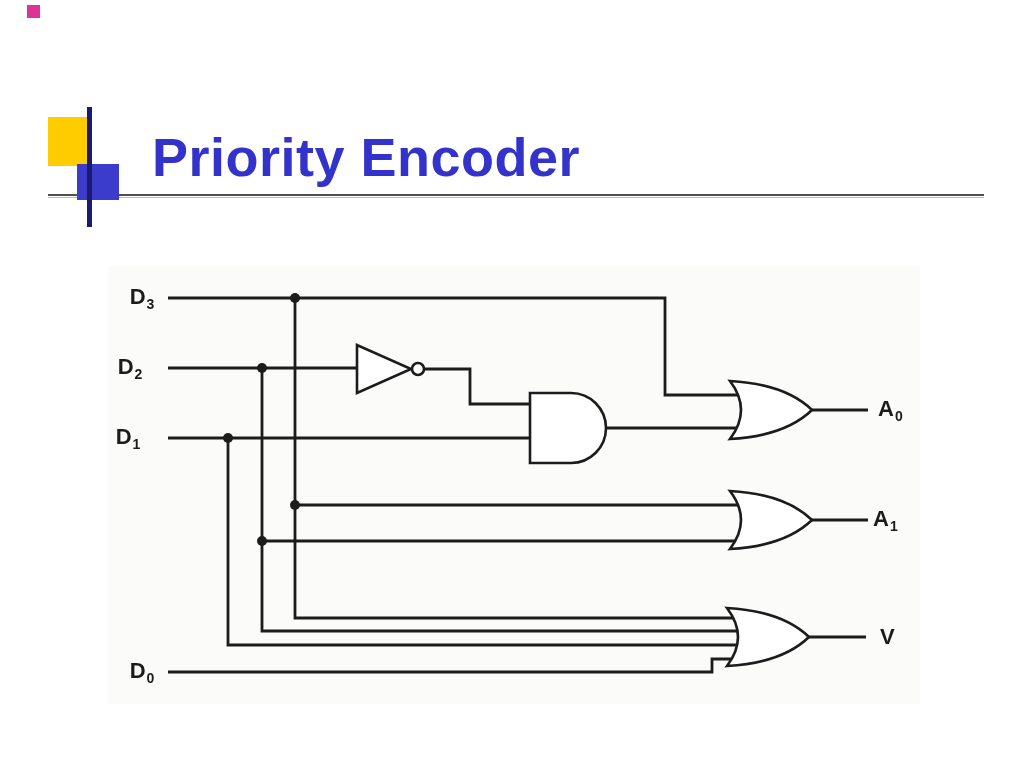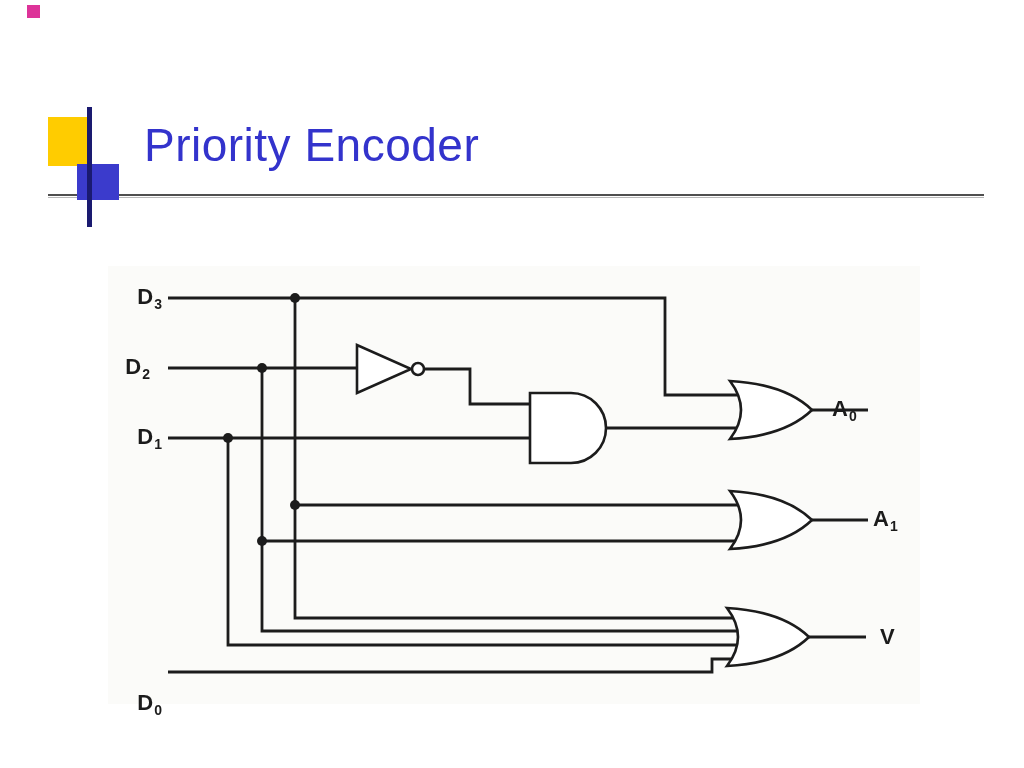--- a/index.html
+++ b/index.html
@@ -8,35 +8,35 @@
 
   
   .sq{position:absolute;}
   .pink{left:27px;top:5px;width:13px;height:13px;background:var(--accent-pink,#dd3399);z-index:2;}
   .yellow{left:48px;top:117px;width:41px;height:49px;background:var(--accent-yellow,#ffcc00);z-index:2;}
   .blue{left:77px;top:164px;width:42px;height:36px;background:var(--accent-blue,#3b3bcc);z-index:2;}
   .vbar{position:absolute;left:87px;top:107px;width:5px;height:120px;background:var(--accent-navy,#1a1a70);z-index:3;}
   .rule{position:absolute;left:48px;top:194px;width:936px;height:2px;background:var(--rule-gray,#4f4f4f);z-index:1;}
   .rule2{position:absolute;left:48px;top:197px;width:936px;height:1px;background:#b8b8b8;z-index:1;}
 
-  .title{position:absolute;left:144px;top:118px;margin:0;font-size:46px;font-weight:400;
+  .title{position:absolute;left:144px;top:118px;margin:8px;font-size:54px;font-weight:700;
          color:var(--title,#3333cc);letter-spacing:.5px;font-family:"Liberation Sans",sans-serif;}
 
   
   .diagram{position:absolute;left:108px;top:266px;width:812px;height:438px;background:#fbfbf9;z-index:0;}
   .circuit-svg{position:absolute;left:0;top:0;width:1024px;height:768px;z-index:4;}
   .wire{fill:none;stroke:var(--wire,#1c1c1c);stroke-width:2.8;}
   .gate{fill:#ffffff;stroke:var(--wire,#1c1c1c);stroke-width:2.6;}
   .dot{fill:var(--wire,#1c1c1c);stroke:none;}
 
   
   .sig{position:absolute;z-index:5;font-size:22px;font-weight:600;color:#1b1b1b;line-height:26px;
        font-family:"Liberation Sans",sans-serif;}
   .sig .sub{font-size:14px;position:relative;top:5px;margin-left:1px;}
-  .sig.in{width:40px;text-align:right;}
+  .sig.in{width:40px;text-align:center;}
 </style>
 </head>
 <body>
 
 <div class="slide">
 
   <div class="sq pink"></div>
   <div class="rule"></div>
   <div class="rule2"></div>
   <div class="sq yellow"></div>
@@ -77,28 +77,28 @@
     <path class="gate" d="M730,491 Q785,494 812,520 Q785,546 730,549 Q752,520 730,491 Z"></path>
     <path class="gate" d="M727,608 Q782,611 809,637 Q782,663 727,666 Q749,637 727,608 Z"></path>
   </svg>
 
   <div class="sig in" style="left:122px;top:284px;">
     <span>D</span><span class="sub">3</span>
   </div>
   <div class="sig in" style="left:110px;top:354px;">
     <span>D</span><span class="sub">2</span>
   </div>
-  <div class="sig in" style="left:122px;top:424px;">
+  <div class="sig in" style="left:108px;top:424px;">
     <span>D</span><span class="sub">1</span>
   </div>
-  <div class="sig in" style="left:122px;top:658px;margin-top:32px;">
+  <div class="sig in" style="left:122px;top:658px;">
     <span>D</span><span class="sub">0</span>
   </div>
 
-  <div class="sig" style="left:832px;top:396px;">
+  <div class="sig" style="left:878px;top:396px;">
     <span>A</span><span class="sub">0</span>
   </div>
   <div class="sig" style="left:873px;top:506px;">
     <span>A</span><span class="sub">1</span>
   </div>
   <div class="sig" style="left:880px;top:624px;">
     <span>V</span><span class="sub"></span>
   </div>
 
 </div>

